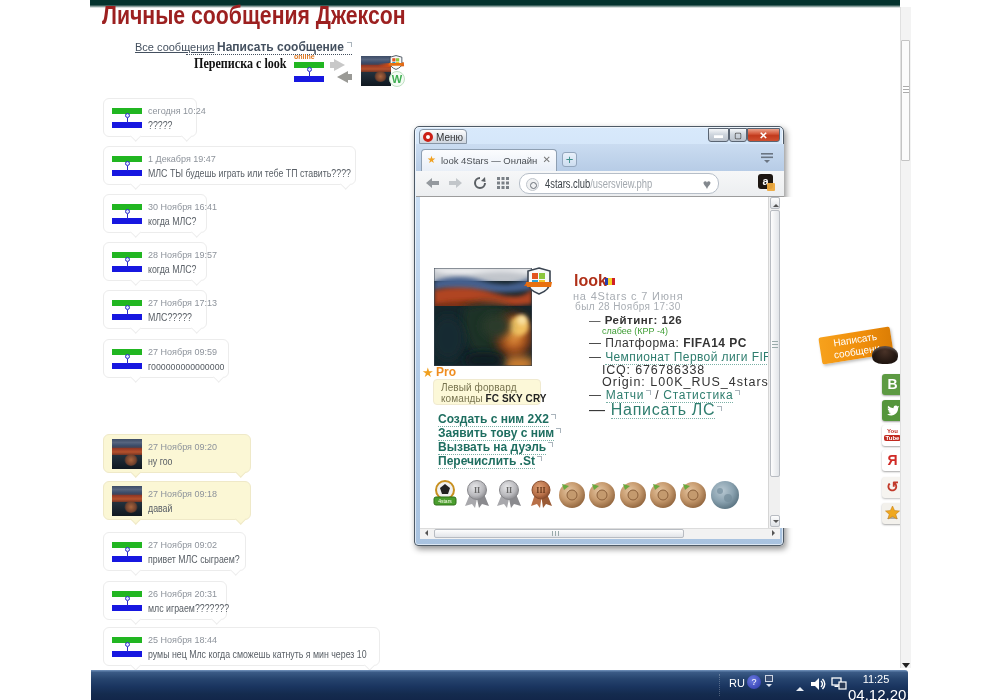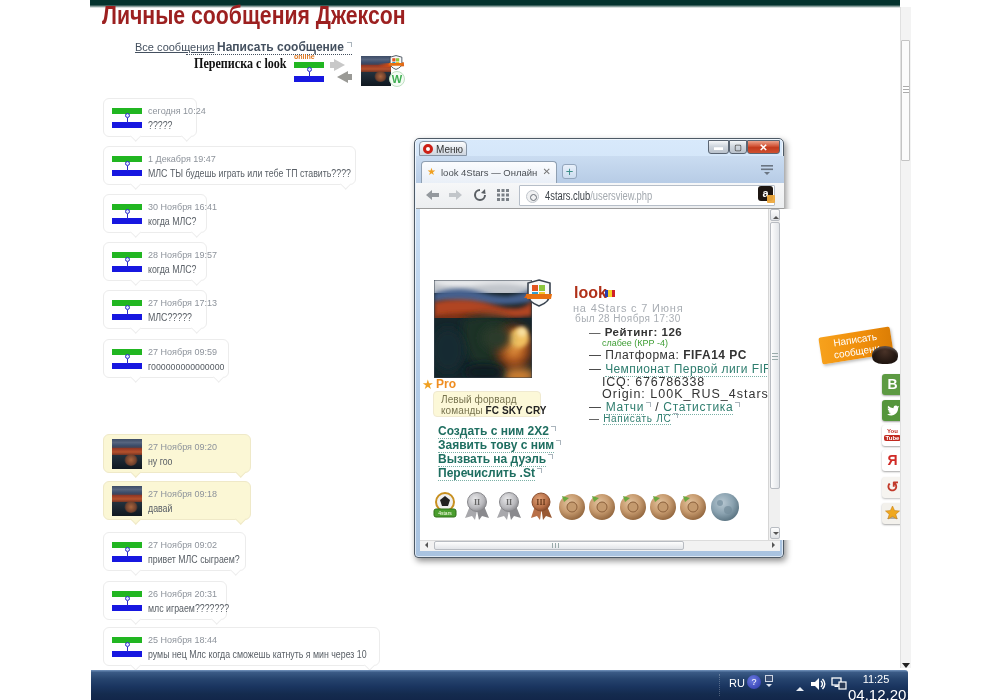--- a/index.html
+++ b/index.html
@@ -53,38 +53,38 @@
 #pen{left:872px;top:346px;width:26px;height:18px;background:radial-gradient(ellipse at 50% 30%,#4a3328 0%,#241812 60%,#140d0a 100%);border-radius:50% 50% 40% 40%;box-shadow:inset 0 2px 2px rgba(255,255,255,.2);}
 .soc{position:absolute;left:882px;width:21px;height:21px;border-radius:3px;box-shadow:0 1px 2px rgba(0,0,0,.35);text-align:center;}
 
 #sbtrack{left:900px;top:7px;width:11px;height:661px;background:#f3f3f3;border-left:1px solid #e0e0e0;}
 #sbthumb{left:901px;top:40px;width:9px;height:121px;background:#fbfbfb;border:1px solid #c4c4c4;border-radius:1px;}
 #sbgrip{left:903px;top:86px;width:6px;height:7px;background:repeating-linear-gradient(#aaa 0 1px,#fff 1px 3px);}
 #sbdown{left:902px;top:663px;width:0;height:0;border-style:solid;border-width:5px 4px 0 4px;border-color:#222 transparent transparent transparent;}
 
 #taskbar{left:91px;top:670px;width:817px;height:30px;background:linear-gradient(180deg,#7394bd 0%,#3a5a85 8%,#26446e 30%,#1a3560 55%,#142b4e 80%,#12264a 100%);border-radius:0 3px 0 0;}
 
-#opwin{left:414px;top:138px;width:370px;height:420px;border-radius:5px 5px 4px 4px;background:linear-gradient(180deg,#d8e9fb,#c2d8f0 30%,#b2cbe7 60%,#a9c3e0);border:1px solid #4e5a66;box-shadow:2px 3px 6px rgba(0,0,0,.45), inset 0 0 0 1px rgba(255,255,255,.6);}
+#opwin{left:414px;top:126px;width:370px;height:420px;border-radius:5px 5px 4px 4px;background:linear-gradient(180deg,#d8e9fb,#c2d8f0 30%,#b2cbe7 60%,#a9c3e0);border:1px solid #4e5a66;box-shadow:2px 3px 6px rgba(0,0,0,.45), inset 0 0 0 1px rgba(255,255,255,.6);}
 #optitle{position:absolute;left:0;top:0;width:100%;height:17px;}
 #menubtn{position:absolute;left:4px;top:2px;width:48px;height:15px;background:linear-gradient(#fdfdfd,#dfe5ec 60%,#cfd6df);border:1px solid #8795a5;border-radius:4px 4px 0 0;font-size:10px;color:#333;}
 #menubtn span{position:absolute;left:16px;top:2px;}
 #menubtn .olog{left:3px;top:2px;width:10px;height:10px;border-radius:50%;border:3px solid #cc2016;background:#fff;box-sizing:border-box;}
 .obtn{position:absolute;top:1px;height:14px;border:1px solid #5a6573;border-radius:0 0 3px 3px;background:linear-gradient(#f5f7f9,#cfd6de 45%,#bac2cc);}
 #btnmin{left:293px;width:21px;}
 #btnmax{left:314px;width:18px;}
 #btncls{left:332px;width:33px;background:linear-gradient(180deg,#eba28b 0%,#d4593c 40%,#c23a1d 55%,#cf5030 100%);}
 .obtn .g{position:absolute;left:50%;top:50%;transform:translate(-50%,-50%);color:#fff;font-weight:bold;}
 
 #tabbar{position:absolute;left:1px;top:17px;width:368px;height:27px;background:linear-gradient(#cadcf1,#b7cce6);}
 #tab1{position:absolute;left:5px;top:5px;width:136px;height:22px;background:linear-gradient(#fbfcfe,#e9eff7);border:1px solid #8e9fb2;border-bottom:none;border-radius:4px 4px 0 0;font-size:10px;color:#4a4f55;}
 #newtab{position:absolute;left:146px;top:8px;width:15px;height:15px;border:1px solid #93a6bd;border-radius:3px;color:#3d8f8a;font-size:13px;line-height:13px;text-align:center;background:linear-gradient(#e8f0fa,#cdddf0);}
 #tablist{position:absolute;right:10px;top:9px;width:14px;height:10px;}
 
 #toolbar{position:absolute;left:1px;top:44px;width:368px;height:26px;background:linear-gradient(#f6f7f8,#eceef0);border-bottom:1px solid #9c9c9c;}
-#addr{position:absolute;left:103px;top:2px;width:256px;height:21px;background:#fff;border:1px solid #b6bec8;border-radius:1px;font-size:12px;color:#3c4248;}
+#addr{position:absolute;left:103px;top:2px;width:200px;height:21px;background:#fff;border:1px solid #b6bec8;border-radius:10px;font-size:12px;color:#3c4248;}
 #amzn{position:absolute;left:342px;top:3px;width:15px;height:15px;background:#1d1612;border-radius:3px;color:#fff;font-size:11px;font-weight:bold;text-align:center;line-height:14px;}
 #amzn:after{content:"";position:absolute;left:9px;top:9px;width:8px;height:8px;background:#eda93e;border-radius:1px;opacity:.95;}
 
 #opcontent{position:absolute;left:5px;top:70px;width:380px;height:331px;background:#fff;}
 #opvsb{position:absolute;left:353px;top:70px;width:12px;height:331px;background:#f0f0f0;border-left:1px solid #d5d5d5;}
 #ophsb{position:absolute;left:5px;top:401px;width:360px;height:11px;background:#f2f2f2;border-top:1px solid #dcdcdc;}
 
 .tl{color:#2e7d6e;}
 .dotted{border-bottom:1px dotted #7ab0a6;}
 #bigav{position:absolute;left:14px;top:71px;width:98px;height:98px;}
@@ -376,21 +376,21 @@
       <div class="abs" style="left:185px;top:81px;width:10px;height:7px;background:linear-gradient(90deg,#2a3fae 0 33%,#f5d327 33% 66%,#cf2027 66%);"></div>
       <div class="abs" style="left:153px;top:93px;font-size:11px;color:#a8adb3;letter-spacing:.8px;">на 4Stars с 7 Июня</div>
       <div class="abs" style="left:155px;top:104px;font-size:10px;color:#a8adb3;letter-spacing:.4px;">был 28 Ноября 17:30</div>
       <div class="abs" style="left:169px;top:117px;font-size:11.5px;color:#333;letter-spacing:.5px;">— <b>Рейтинг: 126</b></div>
       <div class="abs" style="left:182px;top:129px;font-size:9px;color:#3f9e35;">слабее (КРР -4)</div>
       <div class="abs" style="left:169px;top:139px;font-size:12px;color:#333;letter-spacing:.5px;">— Платформа: <b>FIFA14 PC</b></div>
       <div class="abs" style="left:169px;top:153px;font-size:12px;color:#333;letter-spacing:.4px;">— <span class="tl dotted">Чемпионат Первой лиги FIF</span><span class="extic"></span></div>
       <div class="abs" style="left:182px;top:166px;font-size:12.5px;color:#333;letter-spacing:.8px;">ICQ: 676786338</div>
       <div class="abs" style="left:182px;top:178px;font-size:12.5px;color:#333;letter-spacing:1px;">Origin: L00K_RUS_4stars</div>
       <div class="abs" style="left:169px;top:191px;font-size:12px;color:#333;letter-spacing:.7px;">— <span class="tl dotted">Матчи</span><span class="extic"></span> / <span class="tl dotted">Статистика</span><span class="extic"></span></div>
-      <div class="abs" style="left:169px;top:204px;font-size:10px;color:#333;letter-spacing:.7px;">— <span class="tl dotted">Написать ЛС</span><span class="extic"></span></div>
+      <div class="abs" style="left:169px;top:204px;font-size:16px;color:#333;letter-spacing:.7px;">— <span class="tl dotted">Написать ЛС</span><span class="extic"></span></div>
       <div class="abs" style="left:2px;top:168px;color:#f0a020;font-size:13px;">★</div>
       <div class="abs" style="left:16px;top:168px;color:#ef8d20;font-weight:bold;font-size:12px;">Pro</div>
       <div class="abs" id="probox">Левый форвард<br>команды <b style="color:#222;">FC SKY CRY</b></div>
       <div class="leftlink" style="top:215px;"><span class="dotted">Создать с ним 2X2</span><span class="extic"></span></div>
       <div class="leftlink" style="top:229px;"><span class="dotted">Заявить тову с ним</span><span class="extic"></span></div>
       <div class="leftlink" style="top:243px;"><span class="dotted">Вызвать на дуэль</span><span class="extic"></span></div>
       <div class="leftlink" style="top:257px;"><span class="dotted">Перечислить .St</span><span class="extic"></span></div>
       <svg id="badges" style="position:absolute;left:0;top:283px;" width="330" height="32">
         <defs>
           <radialGradient id="ballg" cx="40%" cy="35%" r="65%">

